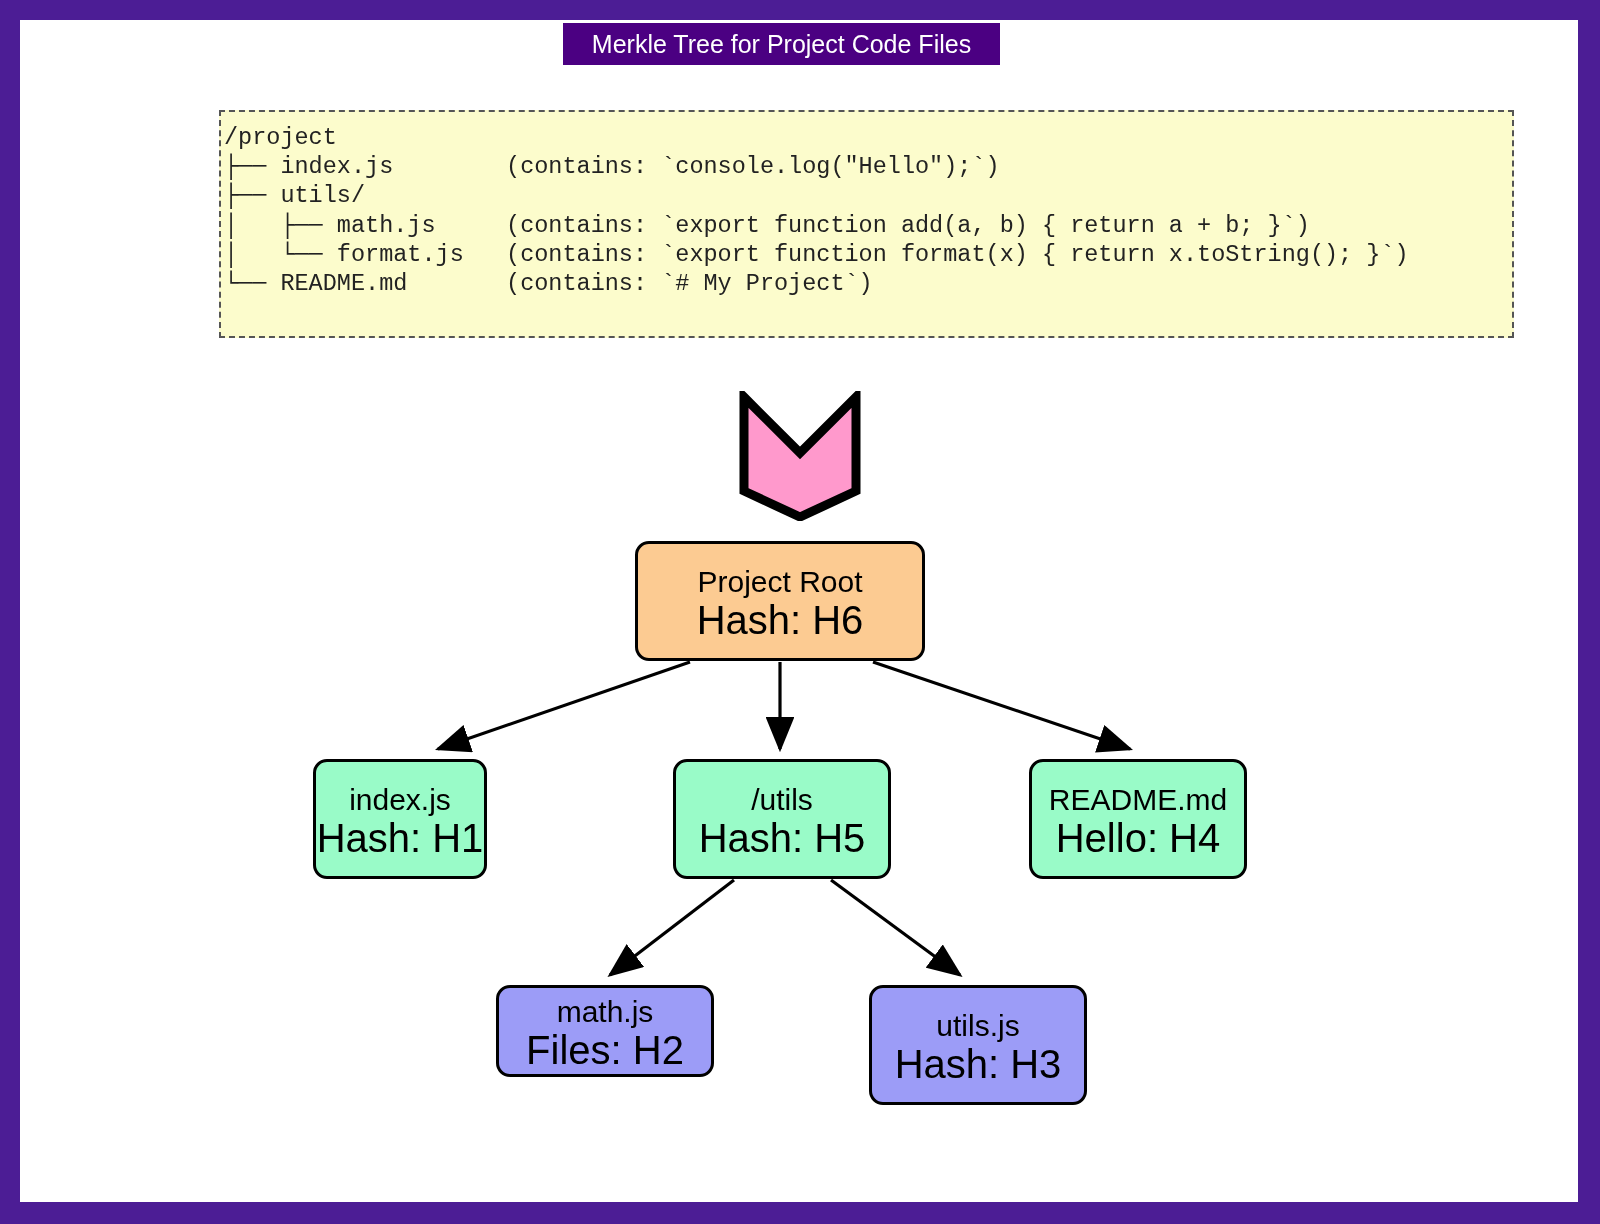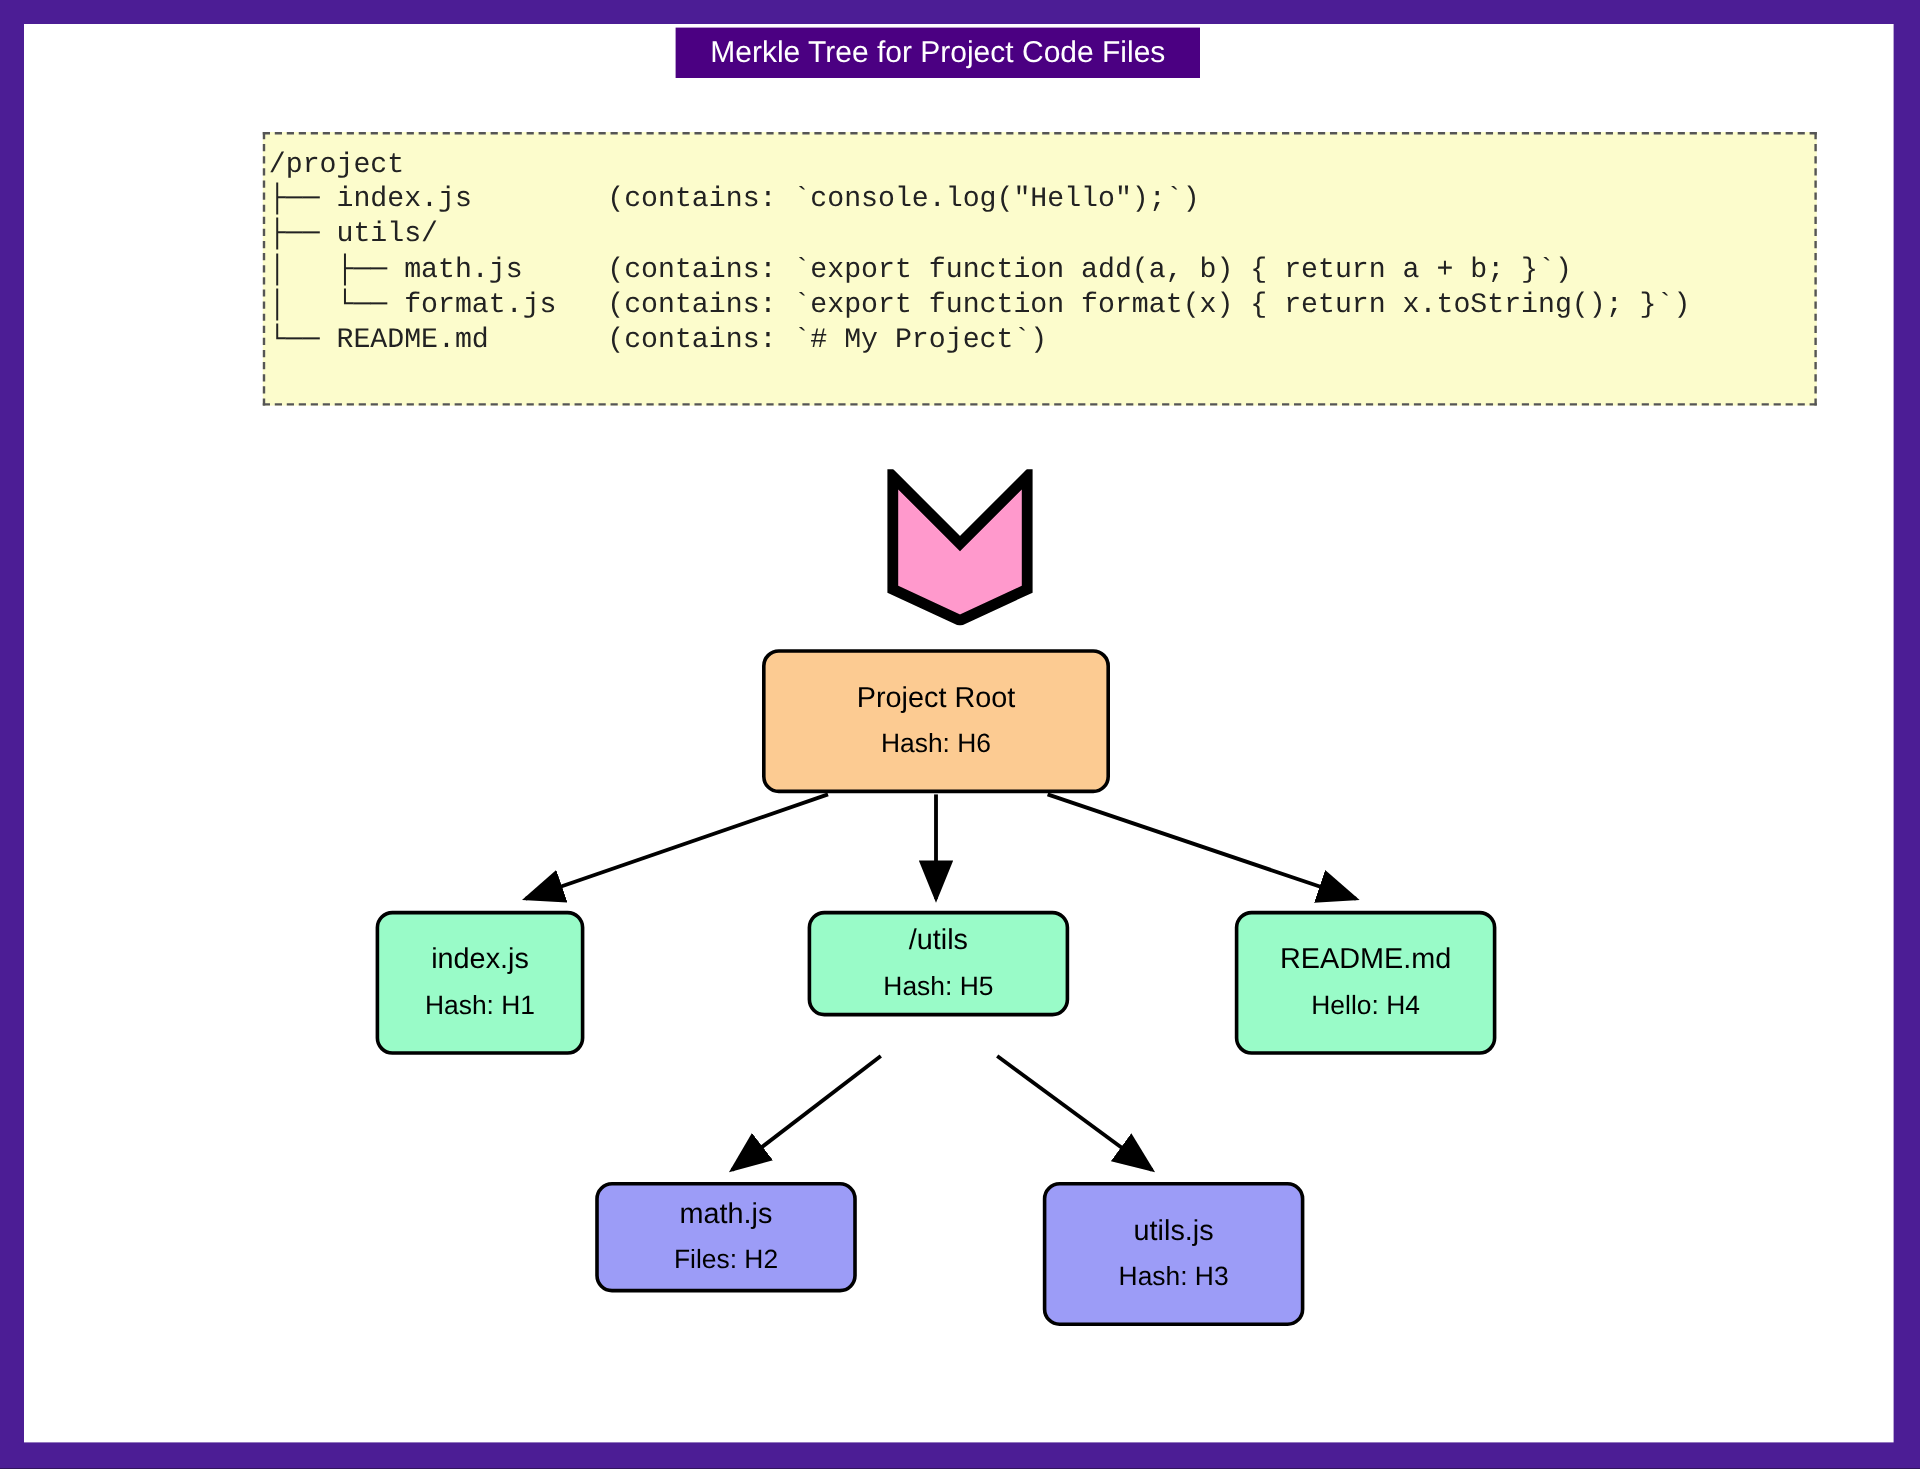--- a/index.html
+++ b/index.html
@@ -92,30 +92,30 @@
     box-sizing: border-box;
     border: 3px solid #000000;
     border-radius: 14px;
     display: flex;
     flex-direction: column;
     align-items: center;
     justify-content: center;
     font-family: "Liberation Sans", sans-serif;
     color: #000000;
   }
-  .node .line1 { font-size: 24px; line-height: 38px; white-space: nowrap; }
-  .node .line2 { font-size: 22px; line-height: 38px; white-space: nowrap; }
+  .node .line1 { font-size: 30px; line-height: 38px; white-space: nowrap; }
+  .node .line2 { font-size: 40px; line-height: 38px; white-space: nowrap; }
 
   .node-root { background: #FCCB92; }
   .node-green { background: #99FBC8; }
   .node-purple { background: #9C9CF7; }
 
   #node-root      { left: 615px; top: 521px; width: 290px; height: 120px; }
   #node-index     { left: 293px; top: 739px; width: 174px; height: 120px; }
-  #node-utils     { left: 653px; top: 739px; width: 218px; height: 88px; }
+  #node-utils     { left: 653px; top: 739px; width: 218px; height: 120px; }
   #node-readme    { left: 1009px; top: 739px; width: 218px; height: 120px; }
   #node-math      { left: 476px; top: 965px; width: 218px; height: 92px; }
   #node-format    { left: 849px; top: 965px; width: 218px; height: 120px; }
 </style>
 </head>
 <body>
 
 <div id="page">
   <div id="canvas">
 

